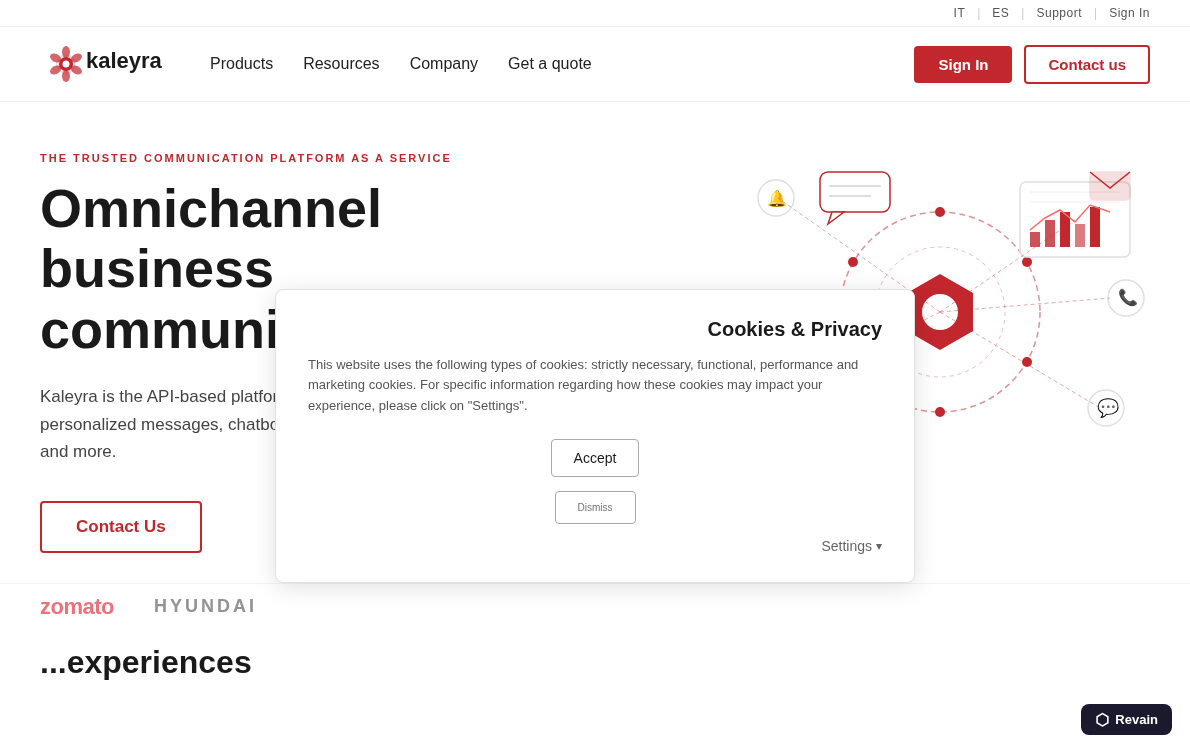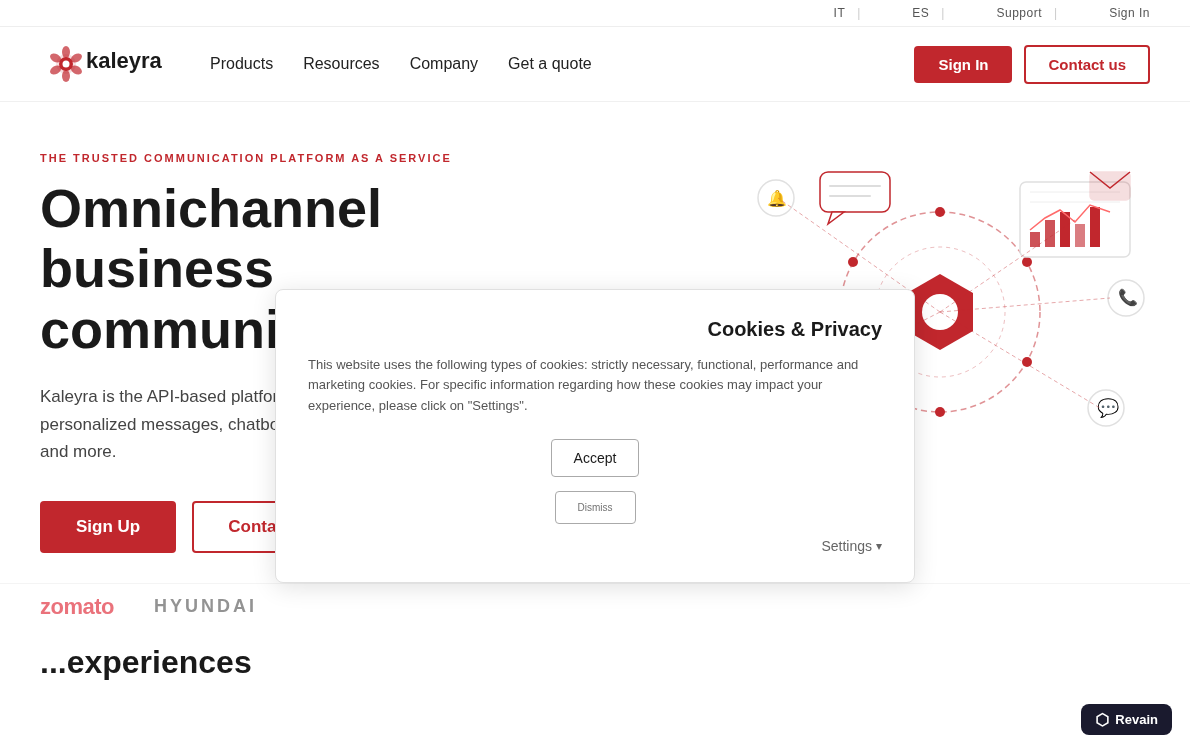--- a/index.html
+++ b/index.html
@@ -15,21 +15,20 @@
       padding: 6px 40px;
       gap: 8px;
       font-size: 12px;
       color: #555;
     }
     .top-bar a {
       color: #555;
       text-decoration: none;
       font-size: 12px;
       letter-spacing: 0.5px;
-      margin-left: 40px;
     }
     .top-bar .divider { color: #ccc; margin: 0 4px; }
 
     
     .main-nav {
       display: flex;
       align-items: center;
       justify-content: space-between;
       padding: 0 40px;
       height: 75px;
@@ -286,21 +285,20 @@
     <button class="btn-contact">Contact us</button>
   </div>
 </nav>
 
 <div class="hero">
   <div class="hero-content">
     <div class="hero-tag">THE TRUSTED COMMUNICATION PLATFORM AS A SERVICE</div>
     <h1 class="hero-title">Omnichannel business communications</h1>
     <p class="hero-desc">Kaleyra is the API-based platform to engage your clients with personalized messages, chatbots, programmable voice services, and more.</p>
     <div class="hero-buttons">
-      <button class="btn-signup">Sign Up</button>
       <button class="btn-contact-hero">Contact Us</button>
     </div>
   </div>
 
   <div class="hero-illustration">
     <svg class="omni-svg" viewBox="0 0 420 320">
 
       <g transform="translate(210,160)">
 
         <circle cx="0" cy="0" r="100" fill="none" stroke="#c1272d" stroke-width="1.5" stroke-dasharray="6 4" opacity="0.5"></circle>

